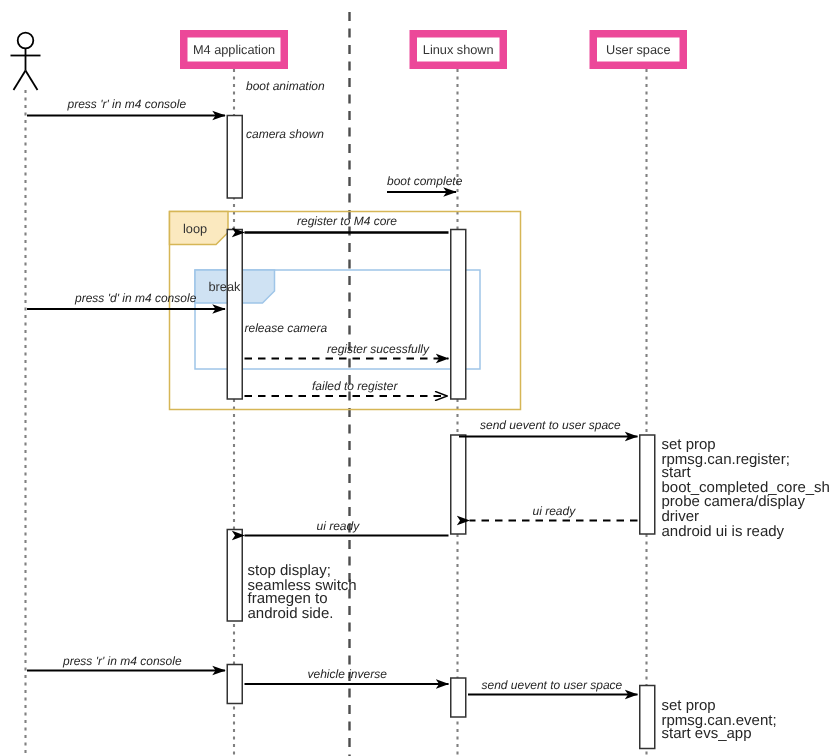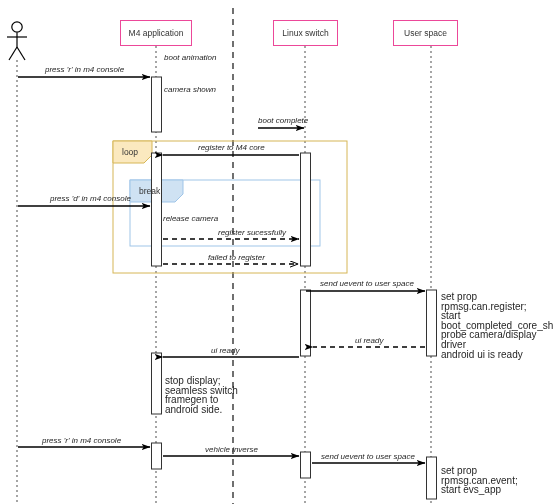--- a/index.html
+++ b/index.html
@@ -15,21 +15,21 @@
     font-family: "Liberation Sans", sans-serif;
     overflow: hidden;
   }
   #diagram svg {
     position: absolute;
     left: 0;
     top: 0;
   }
   .lifeline-box {
     position: absolute;
-    border: 1px solid #ec4899;
+    border: 5px solid #ec4899;
     background: #ffffff;
     display: flex;
     align-items: center;
     justify-content: center;
     font-size: 8.5px;
     color: #333333;
     box-sizing: border-box;
   }
   .frame-label {
     position: absolute;
@@ -187,21 +187,21 @@
     
     <g>
       <line x1="312" y1="463" x2="425" y2="463" stroke="#000000" stroke-width="1.4" marker-end="url(#arrow-solid)"></line>
     </g>
   </svg>
 
   <div class="lifeline-box" style="left:120px; top:20px; width:72px; height:26px;">
     <span>M4 application</span>
   </div>
   <div class="lifeline-box" style="left:273px; top:20px; width:65px; height:26px;">
-    <span>Linux switch</span>
+    <span>Linux shown</span>
   </div>
   <div class="lifeline-box" style="left:393px; top:20px; width:65px; height:26px;">
     <span>User space</span>
   </div>
 
   <div class="frame-label" style="left:113px; top:141px; width:39px; height:22px;">
     <span>loop</span>
   </div>
   <div class="frame-label" style="left:130px; top:180px; width:53px; height:22px;">
     <span>break</span>

